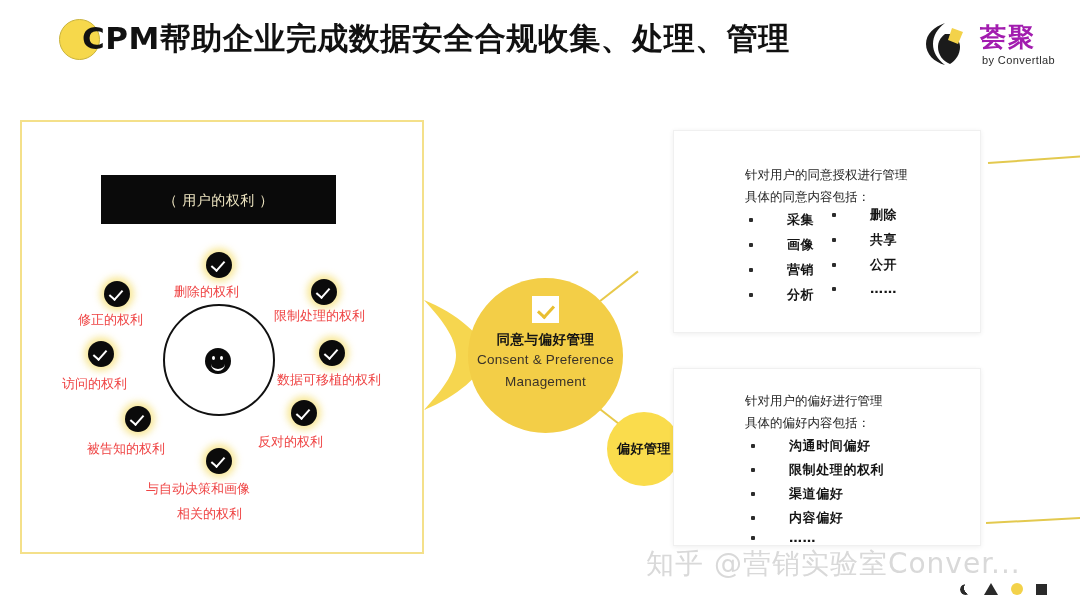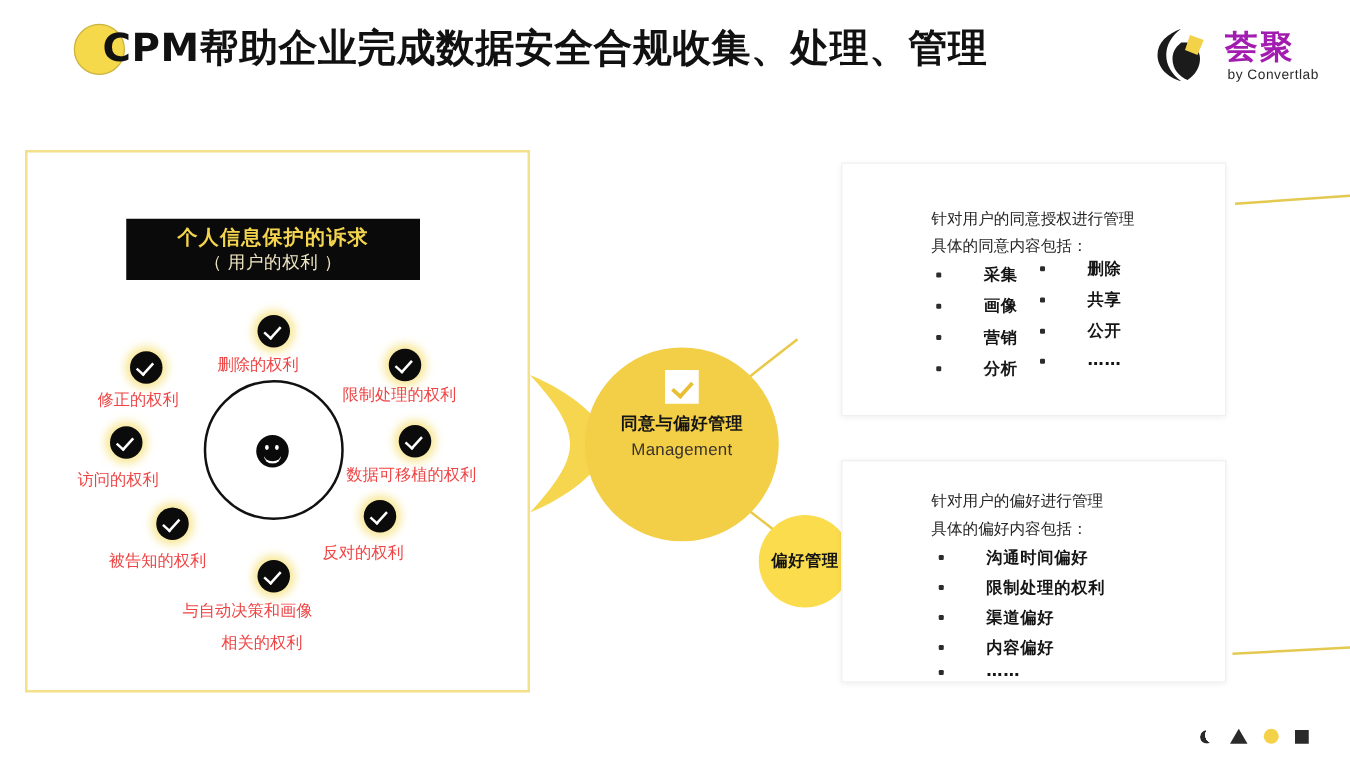--- a/index.html
+++ b/index.html
@@ -184,21 +184,20 @@
     <div class="logo-cn">荟聚</div>
     <div class="logo-sub">by Convertlab</div>
   </div>
 
   <div class="deco-line" style="left:988px;top:162px;width:96px;transform:rotate(-4deg);"></div>
   <div class="deco-line" style="left:986px;top:522px;width:98px;transform:rotate(-3deg);"></div>
 
   <div class="panel"></div>
 
   <div class="black-title">
-    <div class="l1">个人信息保护的诉求</div>
     <div class="l2">（ 用户的权利 ）</div>
   </div>
 
   <div class="inner-circle"></div>
   <div class="smiley">
     <i class="e1"></i>
       <i class="e2"></i>
       <i class="m"></i>
   </div>
 
@@ -224,20 +223,21 @@
   <svg class="big-arrow" viewBox="0 0 100 110">
     <path d="M0 0 C34 14 56 34 66 55 C56 76 34 96 0 110 C22 86 32 70 32 55 C32 40 22 24 0 0 Z" fill="#f6d64f"></path>
   </svg>
 
   <div class="connector" style="left:600px;top:300px;width:48px;transform:rotate(-38deg);"></div>
   <div class="connector" style="left:600px;top:408px;width:48px;transform:rotate(38deg);"></div>
 
   <div class="circle-main">
     <div class="cbox"></div>
     <div class="cn">同意与偏好管理</div>
+    <div class="en">Consent &amp; Preference</div>
     <div class="en">Management</div>
   </div>
 
   <svg class="sm-arrow" viewBox="0 0 26 30" style="left:677px;top:222px;">
     <path d="M0 2 C10 6 18 11 24 15 C18 19 10 24 0 28 C6 22 8 18 8 15 C8 12 6 8 0 2 Z" fill="#f6d64f"></path>
   </svg>
 
   <div class="circle-sm" style="left:607px;top:412px;">
     <span>偏好管理</span>
   </div>
@@ -301,20 +301,21 @@
   </div>
   <div class="bullet-row" style="left:751px;top:509px;">
     <i class="dot"></i>
     <span class="txt">内容偏好</span>
   </div>
   <div class="bullet-row" style="left:751px;top:530px;">
     <i class="dot"></i>
     <span class="txt">……</span>
   </div>
 
+  <div class="watermark">知乎 @营销实验室Conver...</div>
   <div class="wm-shapes">
     <span class="s wm-moon"></span>
     <span class="s wm-tri"></span>
     <span class="s wm-circ"></span>
     <span class="s wm-sq"></span>
   </div>
 
 </div>
 
 </body></html>

